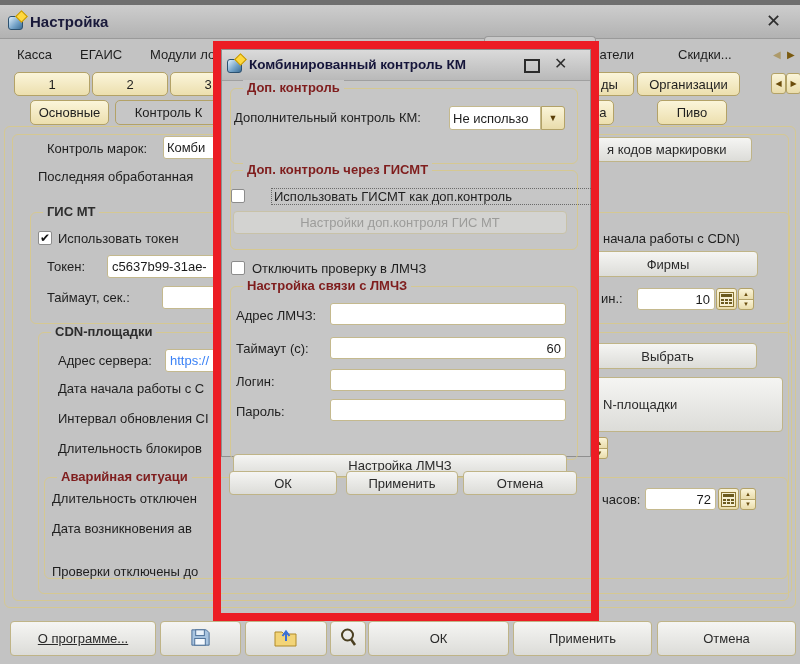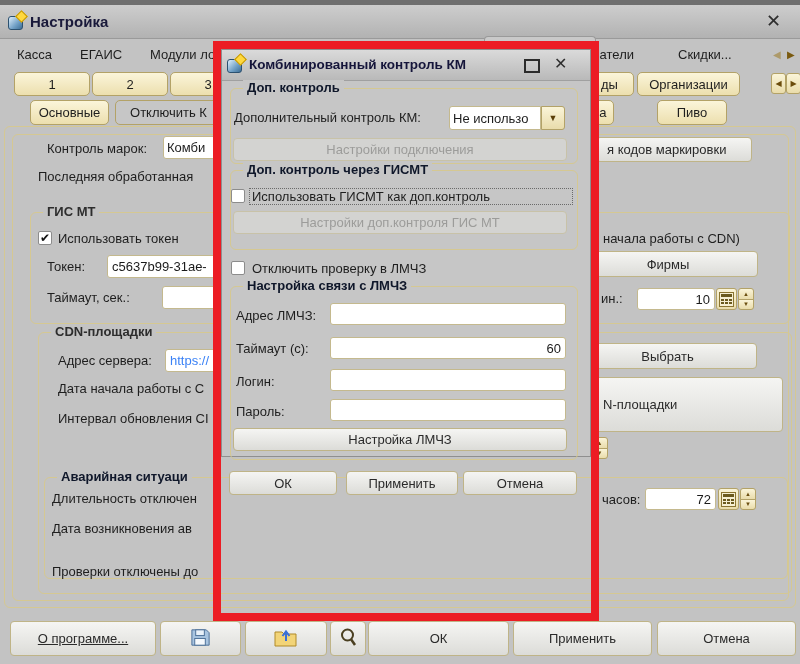--- a/index.html
+++ b/index.html
@@ -23,21 +23,21 @@
   .tab.sel{background:#c6c6c6;}
   .flatarrow{position:absolute;font-size:10px;color:#7a5a10;cursor:default;}
   .flatarrow.dim{color:#ad9a6a;}
   .arrbtn{position:absolute;width:13px;height:19px;background:linear-gradient(#faf4d8,#e9dcab);
           border:1px solid #b3a267;border-radius:3px;font-size:8px;color:#6b4c0c;
           display:flex;align-items:center;justify-content:center;cursor:default;}
   
   .panel{position:absolute;border:1px solid #d5c892;border-radius:6px;}
   .group{position:absolute;border:1px solid #d5c892;border-radius:6px;}
   .gt{position:absolute;top:-9px;left:12px;background:#c3c3c3;padding:0 4px;font-weight:bold;white-space:nowrap;}
-  .gt.orange{color:#0f172a;}
+  .gt.orange{color:#7f1d1d;}
   .gt.dark{color:#2d2d2d;}
   
   .btn{position:absolute;background:linear-gradient(#f5f5f3,#dcdcd8);border:1px solid #bfb487;border-radius:4px;
        display:flex;align-items:center;justify-content:center;white-space:nowrap;color:#2a2a2a;cursor:default;}
   .btn.leftal{justify-content:flex-start;padding-left:10px;}
   .btn.dis{background:#d3d3d1;color:#9c9c9a;border-color:#c8c2a8;}
   .tfield{position:absolute;background:#fff;border:1px solid #c4b98e;border-radius:3px;
           font-family:inherit;font-size:13px;color:#1a1a1a;padding:0 4px;box-sizing:border-box;outline:none;}
   .tfield.num{text-align:right;}
   .tfield.link{color:#3b82f6;}
@@ -48,21 +48,21 @@
          font-size:9px;color:#5a3e08;box-sizing:border-box;cursor:default;}
   .calcbtn{position:absolute;background:linear-gradient(#faf4d8,#e9dcab);border:1px solid #b3a267;border-radius:3px;
            display:flex;align-items:center;justify-content:center;box-sizing:border-box;cursor:default;}
   .spinctl{position:absolute;display:flex;flex-direction:column;box-sizing:border-box;}
   .spinctl span{flex:1;background:linear-gradient(#faf4d8,#e9dcab);border:1px solid #b3a267;
                 font-size:6px;color:#6b4f10;display:flex;align-items:center;justify-content:center;cursor:default;}
   .spinctl span:first-child{border-radius:3px 3px 0 0;}
   .spinctl span:last-child{border-radius:0 0 3px 3px;margin-top:-1px;}
   .cb{position:absolute;width:14px;height:14px;background:#fff;border:1px solid #8c8c8c;border-radius:2px;
       font-size:12px;line-height:13px;text-align:center;color:#111;cursor:default;box-sizing:border-box;}
-  .dotlbl{position:absolute;border:1px dotted #6a6a6a;padding:0 2px;white-space:nowrap;overflow:hidden;}
+  .dotlbl{position:absolute;border:1px dotted #6a6a6a;padding:0 2px;white-space:nowrap;overflow:hidden;margin-left:22px;}
   
   .dialog{position:absolute;left:221px;top:49px;width:370px;height:408px;background:#c6c6c6;
           border:1px solid #8f8f8f;z-index:10;box-sizing:border-box;}
   .dlg-titlebar{position:absolute;left:0;top:0;width:100%;height:30px;
                 background:linear-gradient(#dadada,#b9b9b9);border-bottom:1px solid #a0a0a0;}
   .dlg-title{position:absolute;left:27px;top:7px;font-weight:bold;font-size:13.5px;color:#15153a;white-space:nowrap;}
   .maxbox{position:absolute;width:12px;height:10px;border:2px solid #2b2b2b;cursor:default;}
   .dlg .gt{background:#c6c6c6;}
   
   .annotation{position:absolute;left:213px;top:41px;width:386px;height:580px;border:8px solid #ec1c24;
@@ -96,21 +96,21 @@
 
   <div class="tab" style="left:14px;top:72px;width:74px;height:22px;">1</div>
   <div class="tab" style="left:92px;top:72px;width:74px;height:22px;">2</div>
   <div class="tab" style="left:170px;top:72px;width:74px;height:22px;">3</div>
   <div class="tab" style="left:585px;top:72px;width:47px;height:22px;">ды</div>
   <div class="tab" style="left:637px;top:72px;width:101px;height:22px;">Организации</div>
   <div class="arrbtn" style="left:771px;top:73px;">◀</div>
   <div class="arrbtn" style="left:786px;top:73px;">▶</div>
 
   <div class="tab" style="left:30px;top:100px;width:77px;height:23px;">Основные</div>
-  <div class="tab sel" style="left:115px;top:100px;width:105px;height:23px;">Отключить К</div>
+  <div class="tab sel" style="left:115px;top:100px;width:105px;height:23px;">Контроль К</div>
   <div class="tab" style="left:558px;top:100px;width:54px;height:23px;">арства</div>
   <div class="tab" style="left:657px;top:100px;width:68px;height:23px;">Пиво</div>
 
   <div class="panel" style="left:4px;top:126px;width:790px;height:480px;"></div>
   <div class="panel" style="left:12px;top:134px;width:775px;height:465px;"></div>
 
   <span class="lbl" style="left:47px;top:141px;">Контроль марок:</span>
   <div class="combofield" style="left:163px;top:136px;width:58px;height:23px;">Комби</div>
   <span class="lbl" style="left:38px;top:169px;">Последняя обработанная</span>
 
@@ -148,20 +148,21 @@
 
   <div class="group" style="left:38px;top:332px;width:752px;height:260px;">
     <span class="gt dark">CDN-площадки</span>
   </div>
   <span class="lbl" style="left:58px;top:353px;">Адрес сервера:</span>
   <input class="tfield link" style="left: 165px; top: 349px; width: 54px; height: 23px;" value="https://">
   <div class="btn" style="left:578px;top:343px;width:177px;height:24px;">Выбрать</div>
   <span class="lbl" style="left:58px;top:381px;">Дата начала работы с C</span>
   <div class="btn leftal" style="left:578px;top:377px;width:179px;height:53px;padding-left:24px;">N-площадки</div>
   <span class="lbl" style="left:58px;top:411px;">Интервал обновления CI</span>
+  <span class="lbl" style="left:58px;top:441px;">Длительность блокиров</span>
   <div class="spinctl" style="left:591px;top:437px;width:17px;height:22px;">
     <span>▲</span>
     <span>▼</span>
   </div>
 
   <div class="group" style="left:44px;top:477px;width:742px;height:100px;">
     <span class="gt orange">Аварийная ситуаци</span>
   </div>
   <span class="lbl" style="left:52px;top:491px;">Длительность отключен</span>
   <span class="lbl" style="left:602px;top:492px;">часов:</span>
@@ -231,21 +232,20 @@
       <span class="maxbox" style="left:302px;top:9px;"></span>
       <span class="closex" style="left:332px;top:5px;font-size:16px;">✕</span>
     </div>
 
     <div class="group" style="left:8px;top:38px;width:346px;height:74px;">
       <span class="gt orange">Доп. контроль</span>
     </div>
     <span class="lbl" style="left:12px;top:60px;">Дополнительный контроль КМ:</span>
     <div class="combofield" style="left:227px;top:56px;width:92px;height:24px;">Не использо</div>
     <div class="ddbtn" style="left:319px;top:56px;width:24px;height:24px;">▼</div>
-    <div class="btn dis" style="left:11px;top:88px;width:332px;height:21px;">Настройки подключения</div>
 
     <div class="group" style="left:8px;top:120px;width:346px;height:78px;">
       <span class="gt orange">Доп. контроль через ГИСМТ</span>
     </div>
     <span class="cb" style="left:9px;top:139px;"></span>
     <span class="dotlbl" style="left:27px;top:138px;width:318px;">Использовать ГИСМТ как доп.контроль</span>
     <div class="btn dis" style="left:11px;top:161px;width:332px;height:21px;">Настройки доп.контроля ГИС МТ</div>
 
     <span class="cb" style="left:9px;top:211px;"></span>
     <span class="lbl" style="left:30px;top:211px;">Отключить проверку в ЛМЧЗ</span>
@@ -254,21 +254,21 @@
       <span class="gt orange">Настройка связи с ЛМЧЗ</span>
     </div>
     <span class="lbl" style="left:14px;top:258px;">Адрес ЛМЧЗ:</span>
     <input class="tfield" style="left: 108px; top: 253px; width: 236px; height: 22px;">
     <span class="lbl" style="left:14px;top:291px;">Таймаут (с):</span>
     <input class="tfield num" style="left: 108px; top: 287px; width: 236px; height: 22px;" value="60">
     <span class="lbl" style="left:14px;top:324px;">Логин:</span>
     <input class="tfield" style="left: 108px; top: 319px; width: 236px; height: 22px;">
     <span class="lbl" style="left:14px;top:354px;">Пароль:</span>
     <input class="tfield" style="left: 108px; top: 349px; width: 236px; height: 22px;">
-    <div class="btn" style="left:11px;top:378px;width:332px;height:21px;">Настройка ЛМЧЗ</div>
+    <div class="btn" style="left:11px;top:404px;width:332px;height:21px;">Настройка ЛМЧЗ</div>
 
     <div class="btn" style="left:7px;top:421px;width:106px;height:22px;">ОК</div>
     <div class="btn" style="left:124px;top:421px;width:110px;height:22px;">Применить</div>
     <div class="btn" style="left:241px;top:421px;width:112px;height:22px;">Отмена</div>
   </div>
 
   <div class="annotation"></div>
 
 </div>
 

